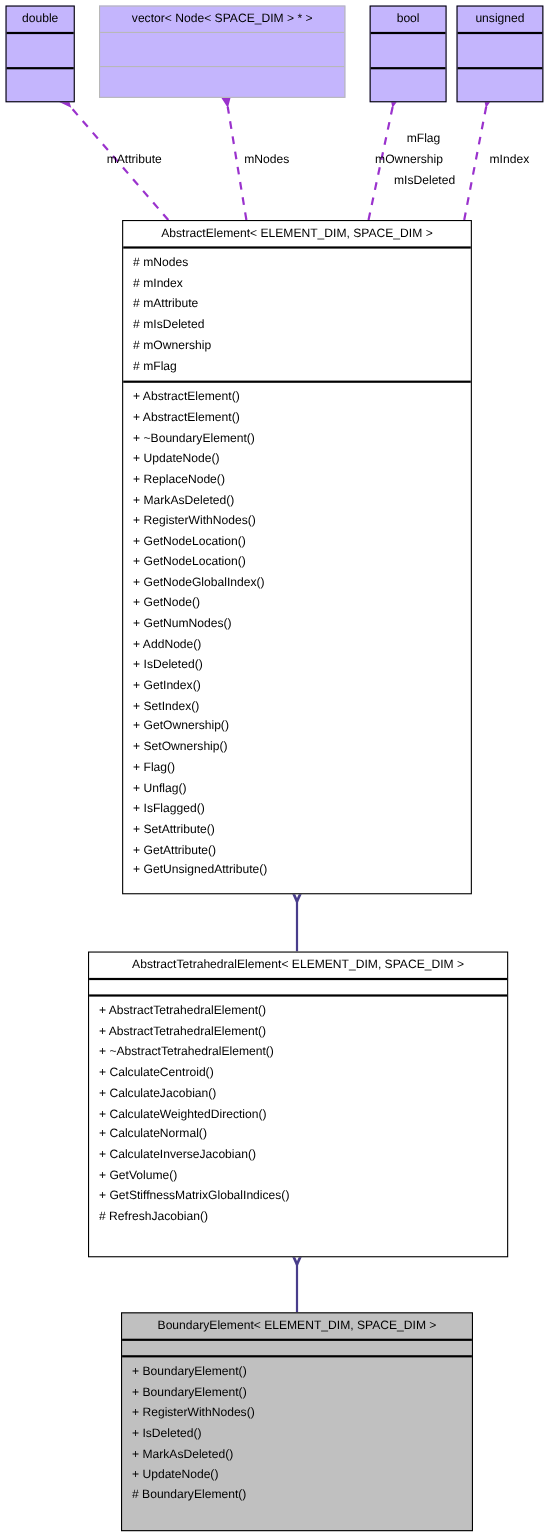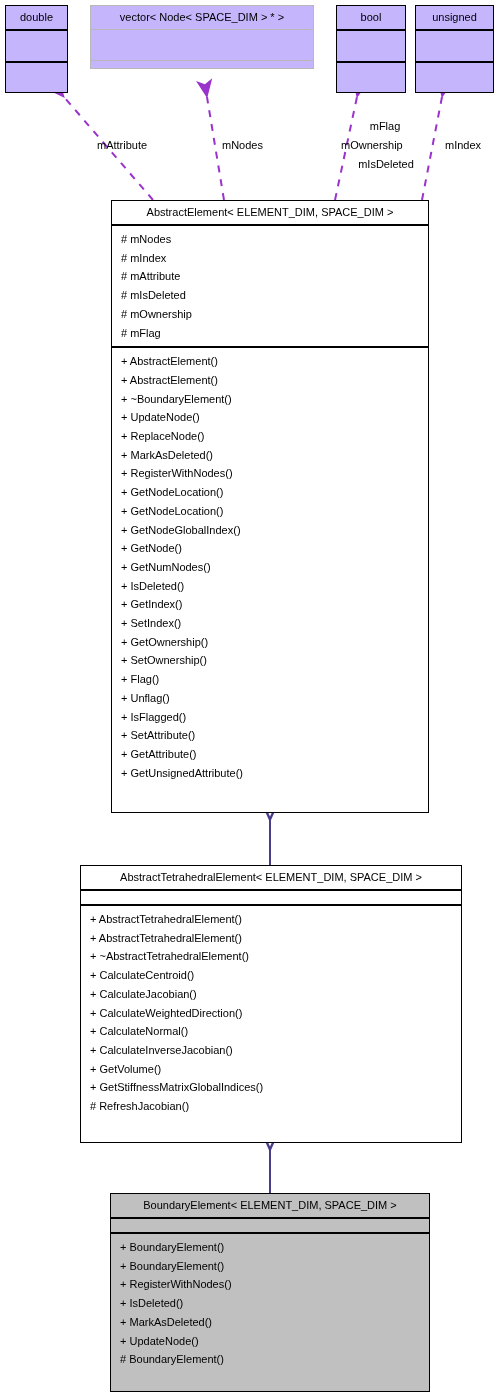--- a/index.html
+++ b/index.html
@@ -129,21 +129,21 @@
       <path d="M 270 1193 L 270 1149" marker-end="url(#inherit-arrow)"></path>
     </g>
   </svg>
 
   <div class="typebox" style="left:5px; top:5px; width:63px; height:88px;">
     <div class="tb-title">double</div>
     <div class="tb-c1" style="height:30px;"></div>
     <div class="tb-c2" style="height:30px;"></div>
   </div>
 
-  <div class="typebox light" style="left:90px; top:5px; width:224px; height:64px;">
+  <div class="typebox light" style="left:90px; top:5px; width:224px; height:84px;">
     <div class="tb-title">vector&lt; Node&lt; SPACE_DIM &gt; * &gt;</div>
     <div class="tb-c1" style="height:30px;"></div>
     <div class="tb-c2" style="height:30px;"></div>
   </div>
 
   <div class="typebox" style="left:336px; top:5px; width:70px; height:88px;">
     <div class="tb-title">bool</div>
     <div class="tb-c1" style="height:30px;"></div>
     <div class="tb-c2" style="height:30px;"></div>
   </div>
@@ -177,20 +177,21 @@
       <div class="uml-row">+ ~BoundaryElement()</div>
       <div class="uml-row">+ UpdateNode()</div>
       <div class="uml-row">+ ReplaceNode()</div>
       <div class="uml-row">+ MarkAsDeleted()</div>
       <div class="uml-row">+ RegisterWithNodes()</div>
       <div class="uml-row">+ GetNodeLocation()</div>
       <div class="uml-row">+ GetNodeLocation()</div>
       <div class="uml-row">+ GetNodeGlobalIndex()</div>
       <div class="uml-row">+ GetNode()</div>
       <div class="uml-row">+ GetNumNodes()</div>
+      <div class="uml-row">+ AddNode()</div>
       <div class="uml-row">+ IsDeleted()</div>
       <div class="uml-row">+ GetIndex()</div>
       <div class="uml-row">+ SetIndex()</div>
       <div class="uml-row">+ GetOwnership()</div>
       <div class="uml-row">+ SetOwnership()</div>
       <div class="uml-row">+ Flag()</div>
       <div class="uml-row">+ Unflag()</div>
       <div class="uml-row">+ IsFlagged()</div>
       <div class="uml-row">+ SetAttribute()</div>
       <div class="uml-row">+ GetAttribute()</div>

